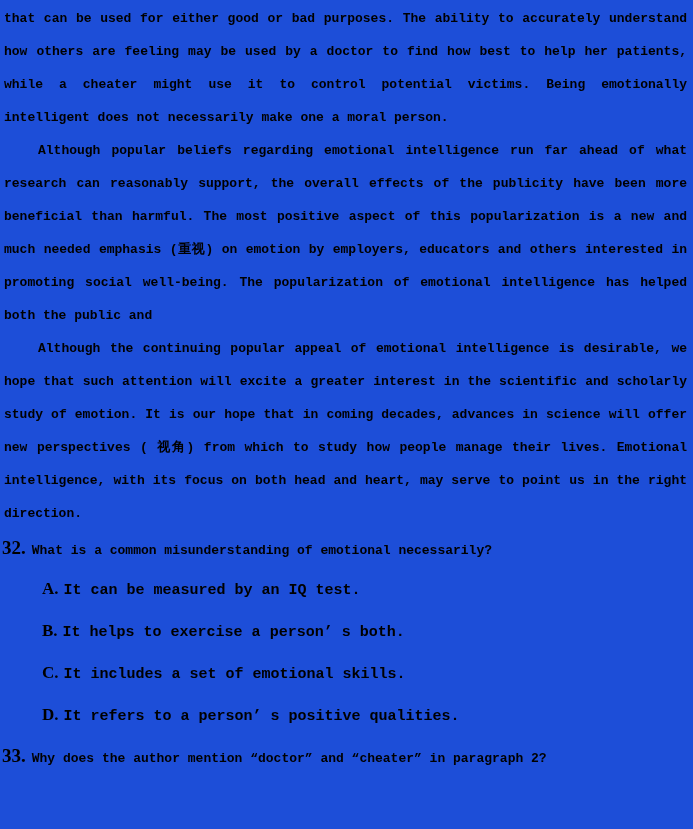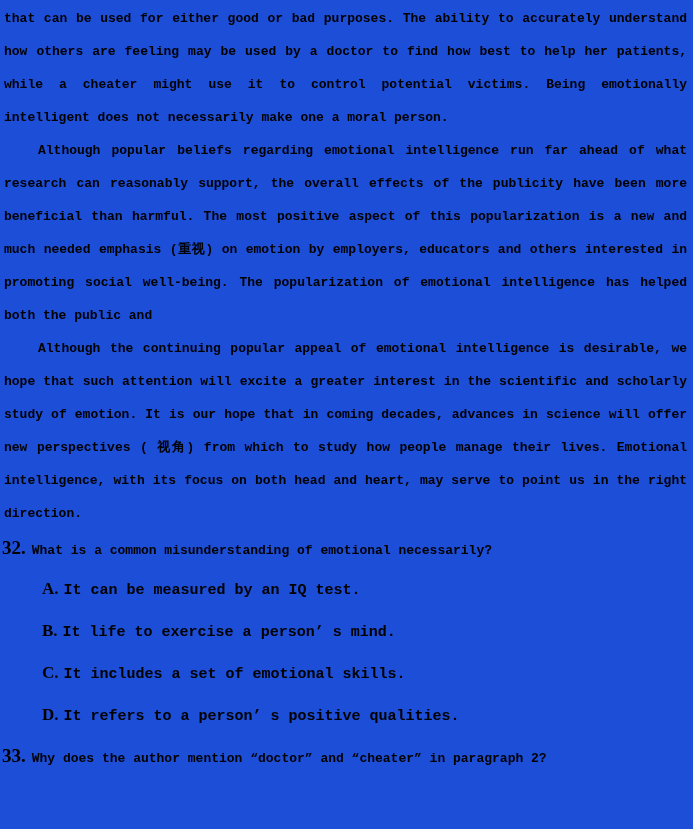--- a/index.html
+++ b/index.html
@@ -68,21 +68,21 @@
     <div class="question">
       <div class="q-line">
         <span class="q-num">32.</span><span class="q-text">What is a common misunderstanding of emotional necessarily?</span>
       </div>
 
       <div class="opt-row">
         <span class="opt-label">A.</span><span class="opt-text">It can be measured by an IQ test.</span>
       </div>
 
       <div class="opt-row">
-        <span class="opt-label">B.</span><span class="opt-text">It life to exercise a person’ s mind.</span>
+        <span class="opt-label">B.</span><span class="opt-text">It helps to exercise a person’ s both.</span>
       </div>
 
       <div class="opt-row">
         <span class="opt-label">C.</span><span class="opt-text">It includes a set of emotional skills.</span>
       </div>
 
       <div class="opt-row">
         <span class="opt-label">D.</span><span class="opt-text">It refers to a person’ s positive qualities.</span>
       </div>
     </div>

